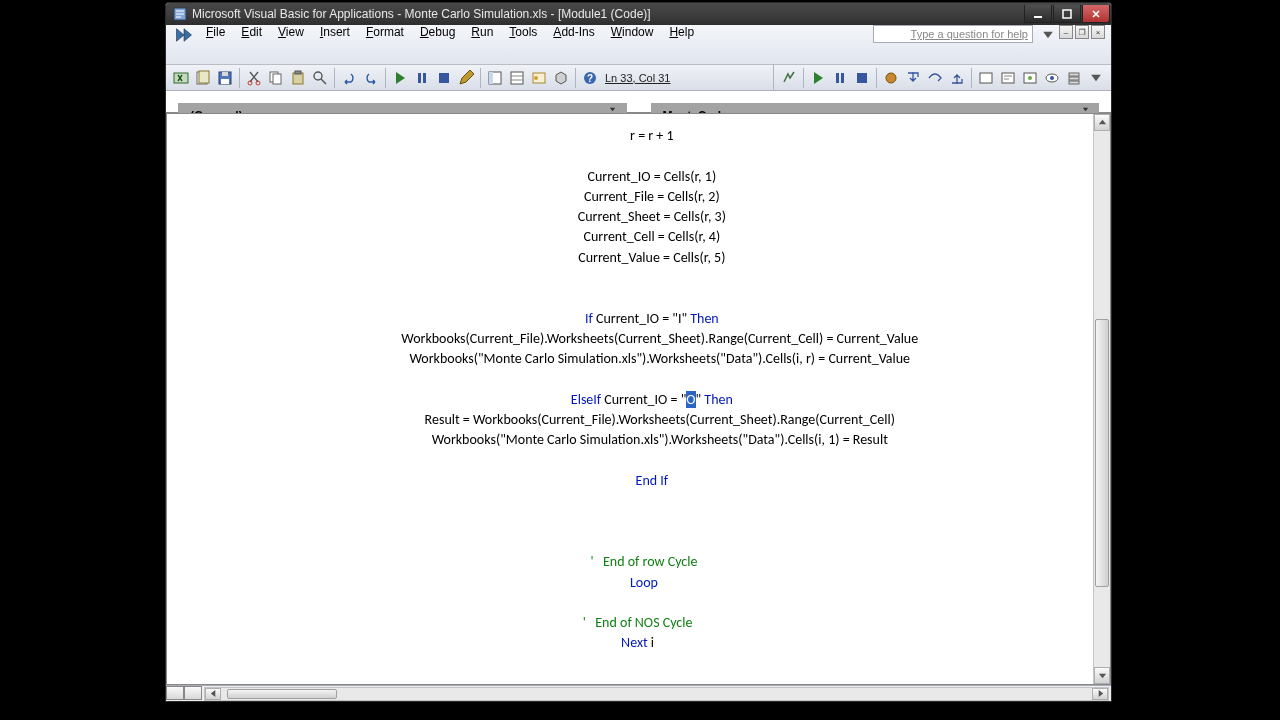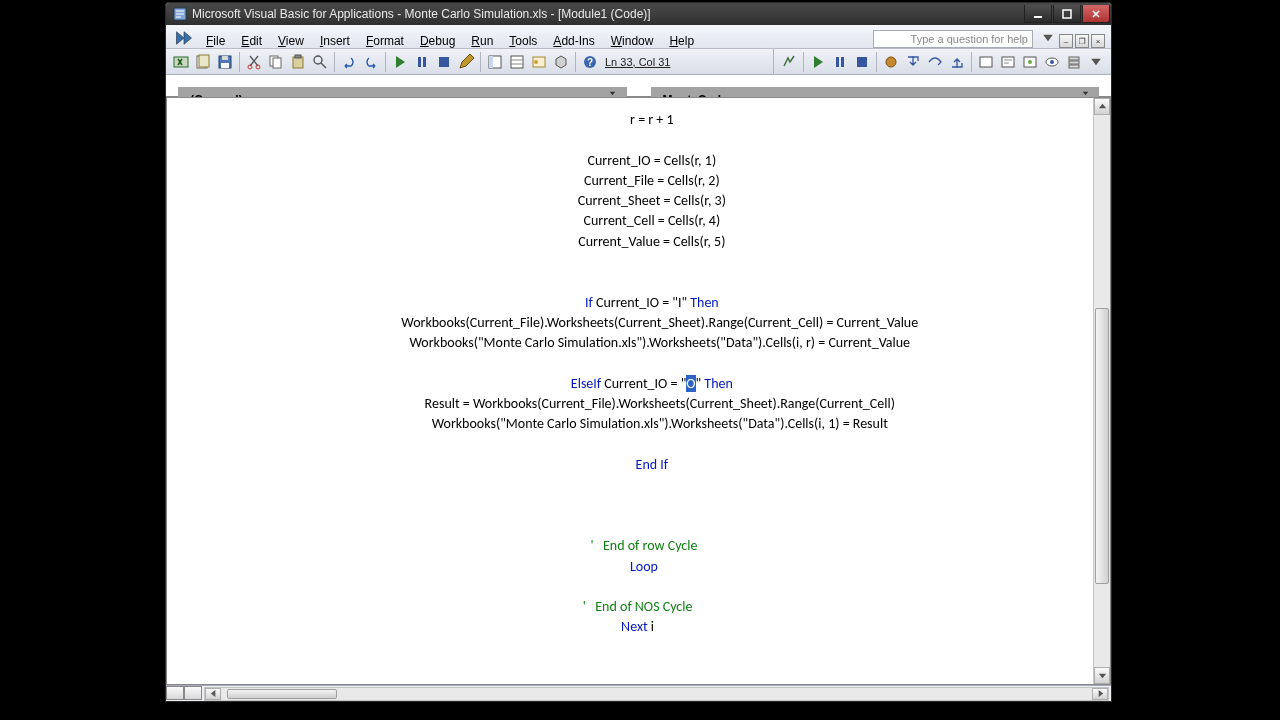--- a/index.html
+++ b/index.html
@@ -45,25 +45,25 @@
   margin-left: 1px;
   background: linear-gradient(to bottom, #4f4f4f, #2b2b2b);
   border: 1px solid #222;
   border-top: none;
   display: flex; align-items: center; justify-content: center;
 }
 .win-btn.close { background: linear-gradient(to bottom, #d36868, #b13232); border-radius: 0 0 3px 0; }
 .win-btn svg { width: 10px; height: 10px; }
 
 .menubar {
-  height: 24px;
+  height: 40px;
   background: linear-gradient(to bottom, #f4f6fa 0%, #e0e5ef 100%);
   border-bottom: 1px solid #b8bdc7;
   display: flex;
-  align-items: flex-end;
+  align-items: flex-start;
 }
 .menubar .left-icon {
   width: 20px; height: 20px; margin: 0 4px 0 8px;
   display: flex; align-items: center; justify-content: center;
 }
 .menubar .menu-item {
   padding: 2px 8px;
   text-decoration: underline;
   text-decoration-color: rgba(0,0,0,0);
   color: #000;
@@ -72,20 +72,21 @@
 .menubar .menu-item::first-letter { text-decoration: underline; }
 .menubar .spacer { flex: 1; }
 .help-input {
   width: 160px; height: 18px;
   border: 1px solid #a7abb7;
   font-size: 11px;
   color: #888;
   padding: 0 4px;
   margin-right: 4px;
   text-align: right;
+  text-decoration: underline;
 }
 .mdi-controls { display: flex; gap: 2px; margin-right: 6px; }
 .mdi-btn {
   width: 14px; height: 14px;
   border: 1px solid #888;
   background: linear-gradient(to bottom,#f8f8f8,#d8d8d8);
   display:flex; align-items:center; justify-content:center;
   font-size: 8px; color:#333;
 }
 

